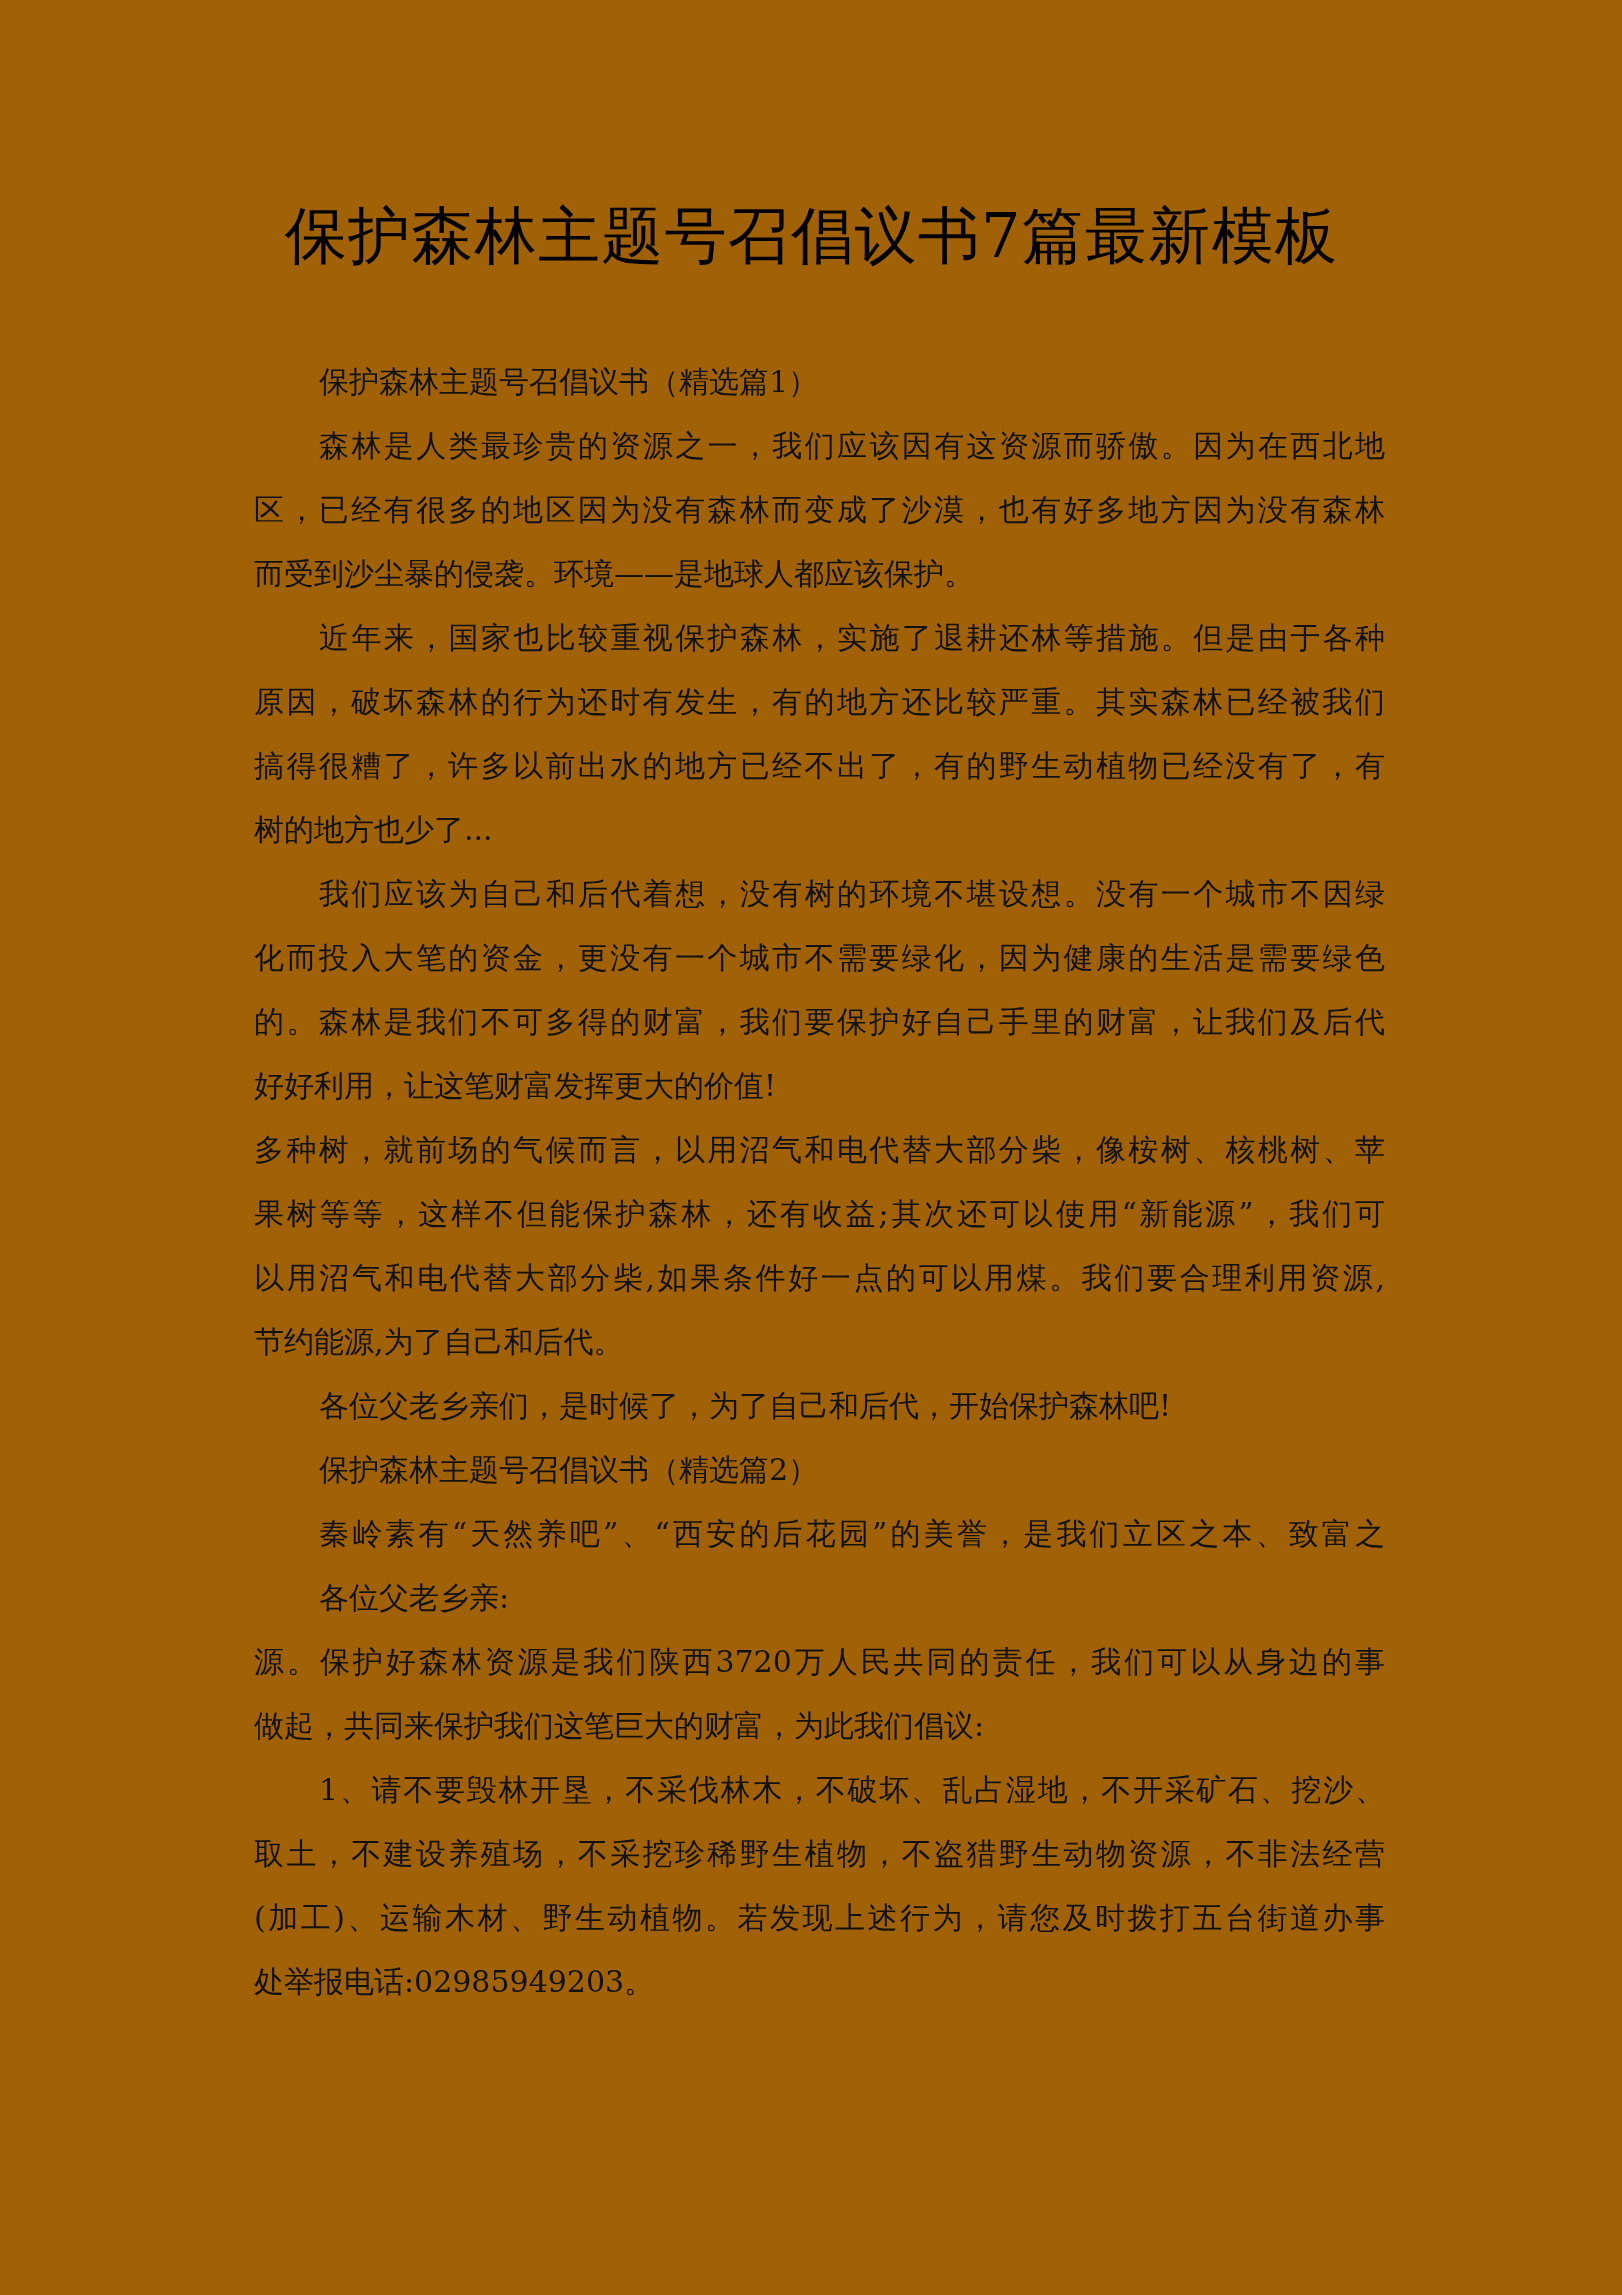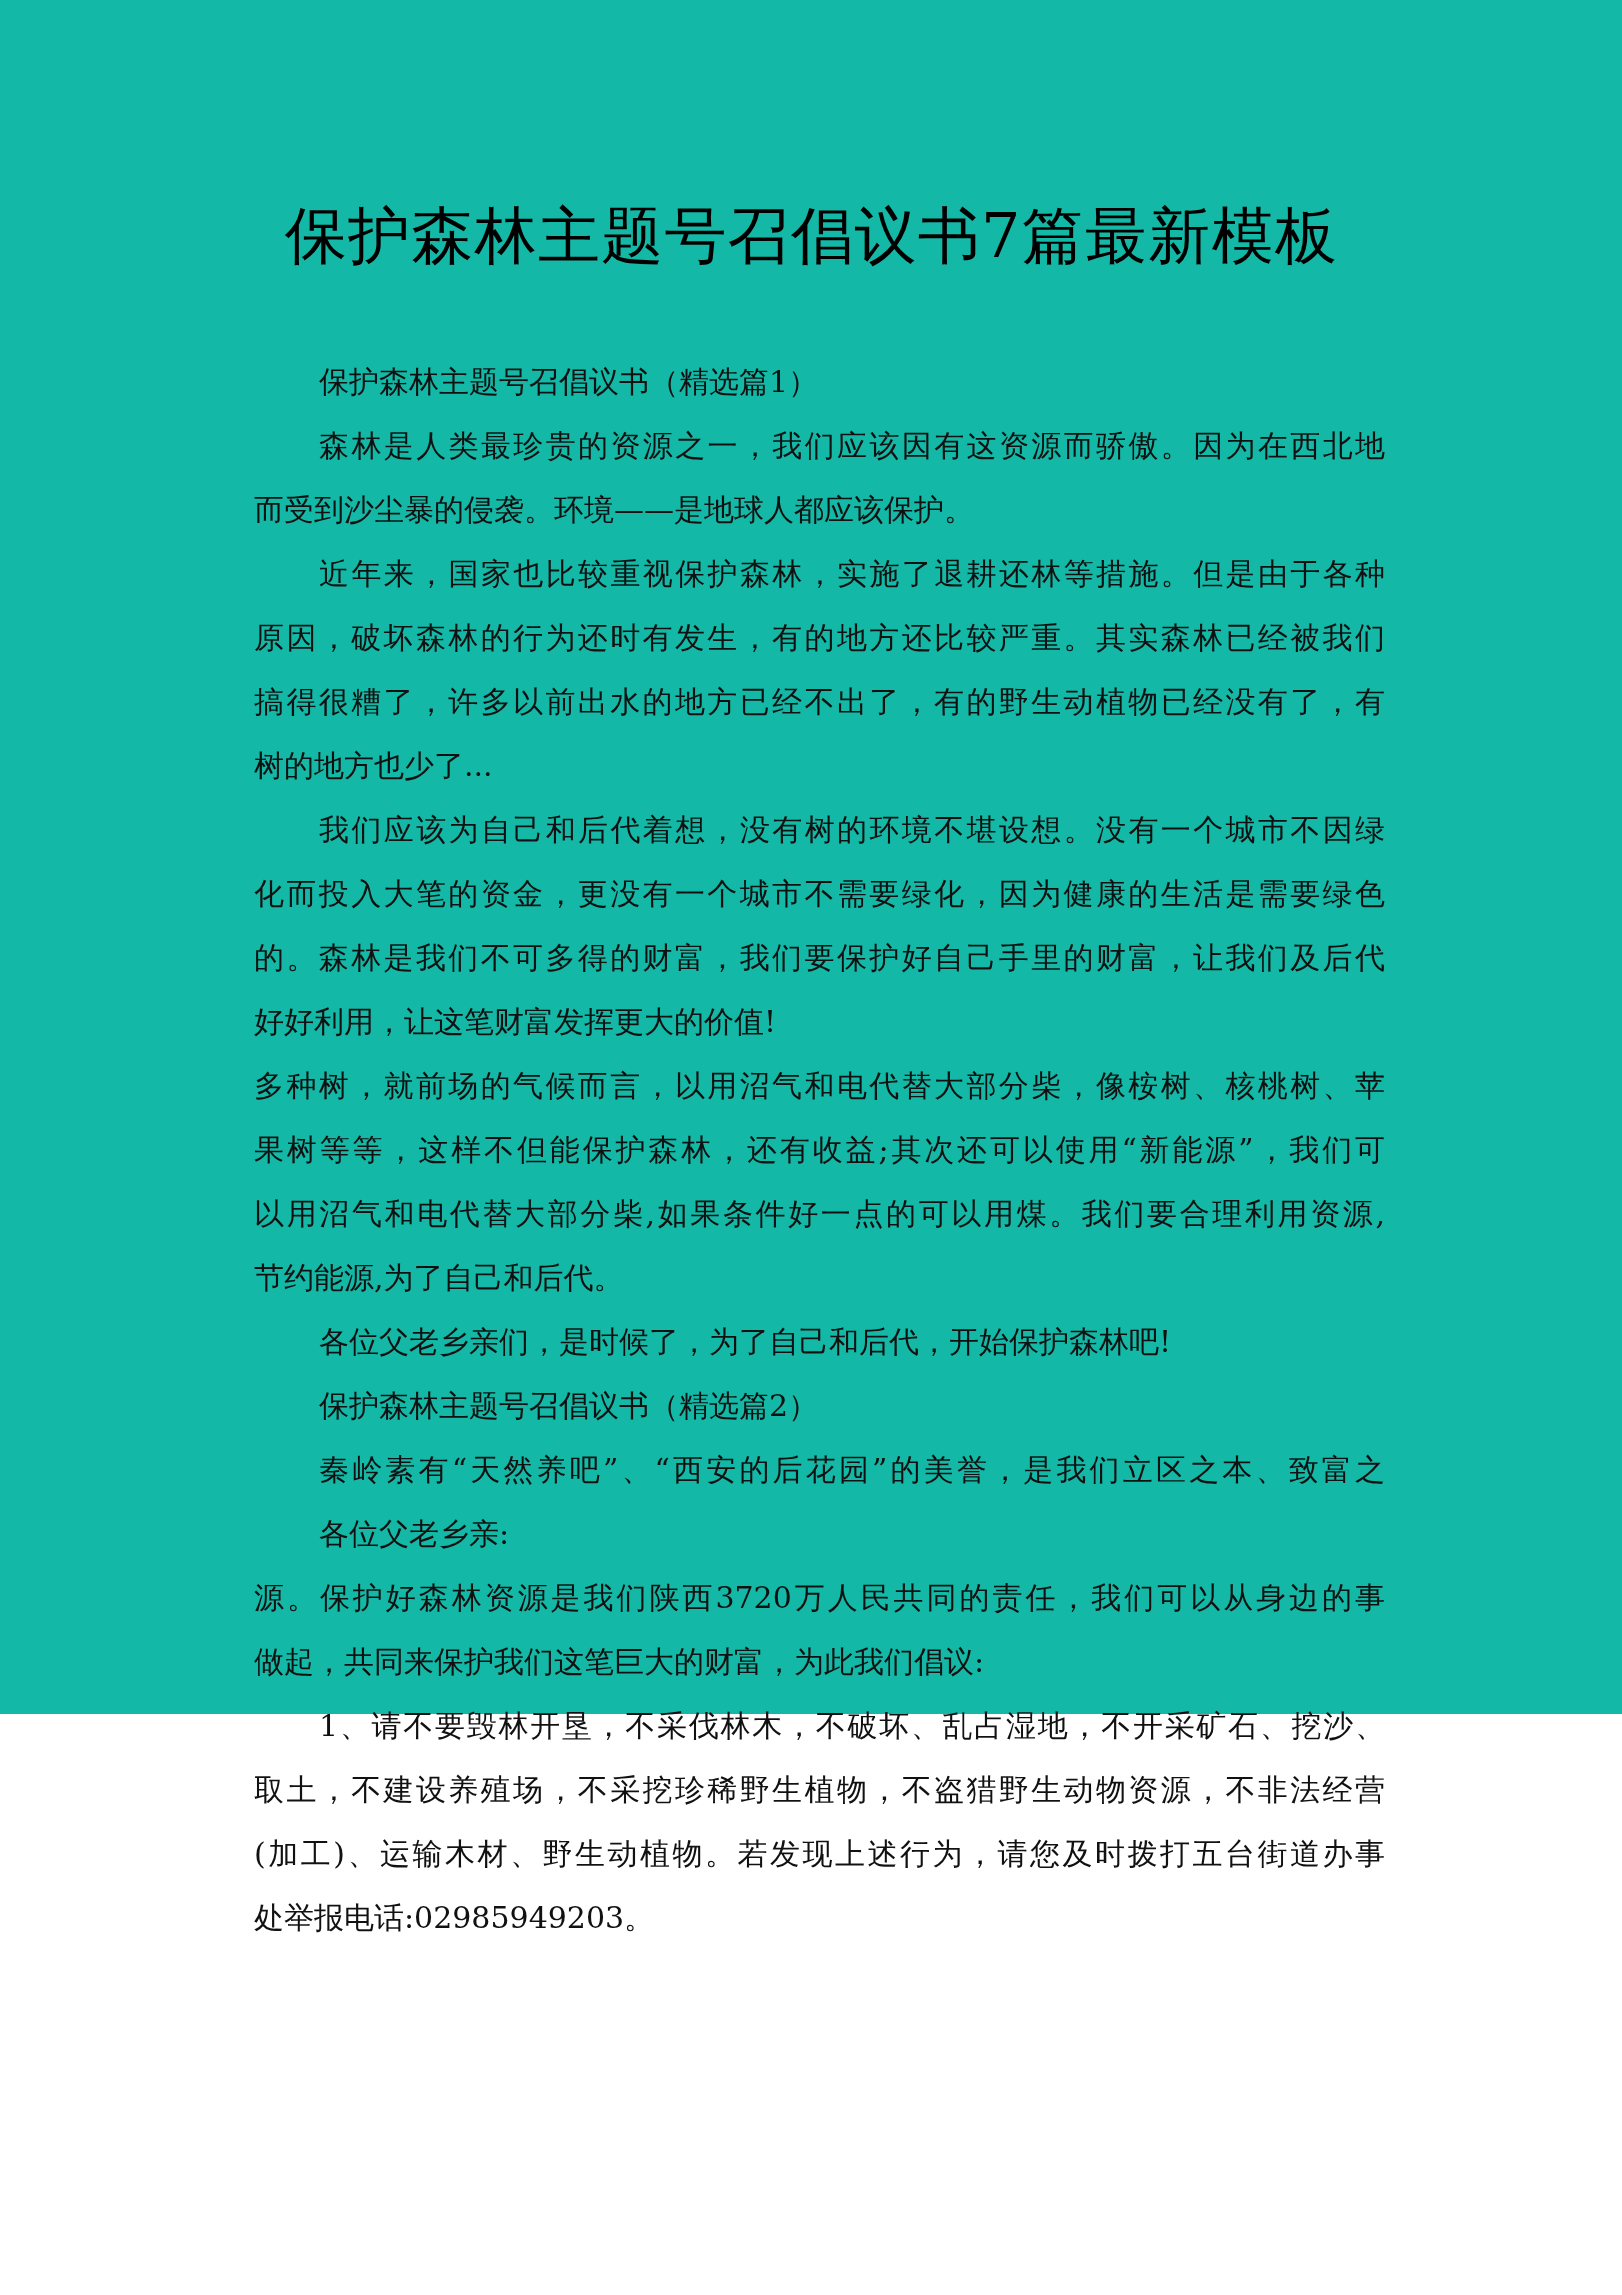--- a/index.html
+++ b/index.html
@@ -1,34 +1,35 @@
 <!DOCTYPE html>
 <html style="font-size:10.5px"><head>
 <meta charset="utf-8">
 <style>
   html, body { margin: 0; padding: 0; background: #ffffff; }
   body { width: 1623px; height: 2295px; position: relative; overflow: hidden;
          font-family: "DejaVu Serif", "Liberation Serif", serif; color: #111111; }
-  .page { position: absolute; left: 0; top: 0; width: 1623px; height: 1714px; background: #14b8a6; }
+  .page { position: absolute; left: 0; top: 0; width: 1623px; height: 2295px; background: #a16207; }
   .title { position: absolute; left: 0; top: 196px; width: 1623px; text-align: center;
            font-size: 62px; line-height: 79px; letter-spacing: 1.3px; color: #000; }
   .body { position: absolute; left: 246px; top: 350px; width: 1131px; margin-left: 8px; }
   .line { font-size: 30px; line-height: 64px; height: 64px; white-space: nowrap;
           text-align: justify; text-align-last: justify; letter-spacing: 0px; }
   .line.last { text-align-last: left; }
   .line.indent { padding-left: 65px; }
 </style>
 </head>
 <body>
 
 <div class="page">
   <div class="title">保护森林主题号召倡议书7篇最新模板</div>
   <div class="body" id="body">
       <div class="line indent last">保护森林主题号召倡议书（精选篇1）</div>
       <div class="line indent">森林是人类最珍贵的资源之一，我们应该因有这资源而骄傲。因为在西北地</div>
+      <div class="line">区，已经有很多的地区因为没有森林而变成了沙漠，也有好多地方因为没有森林</div>
       <div class="line last">而受到沙尘暴的侵袭。环境——是地球人都应该保护。</div>
       <div class="line indent">近年来，国家也比较重视保护森林，实施了退耕还林等措施。但是由于各种</div>
       <div class="line">原因，破坏森林的行为还时有发生，有的地方还比较严重。其实森林已经被我们</div>
       <div class="line">搞得很糟了，许多以前出水的地方已经不出了，有的野生动植物已经没有了，有</div>
       <div class="line last">树的地方也少了...</div>
       <div class="line indent">我们应该为自己和后代着想，没有树的环境不堪设想。没有一个城市不因绿</div>
       <div class="line">化而投入大笔的资金，更没有一个城市不需要绿化，因为健康的生活是需要绿色</div>
       <div class="line">的。森林是我们不可多得的财富，我们要保护好自己手里的财富，让我们及后代</div>
       <div class="line last">好好利用，让这笔财富发挥更大的价值!</div>
       <div class="line">多种树，就前场的气候而言，以用沼气和电代替大部分柴，像桉树、核桃树、苹</div>

